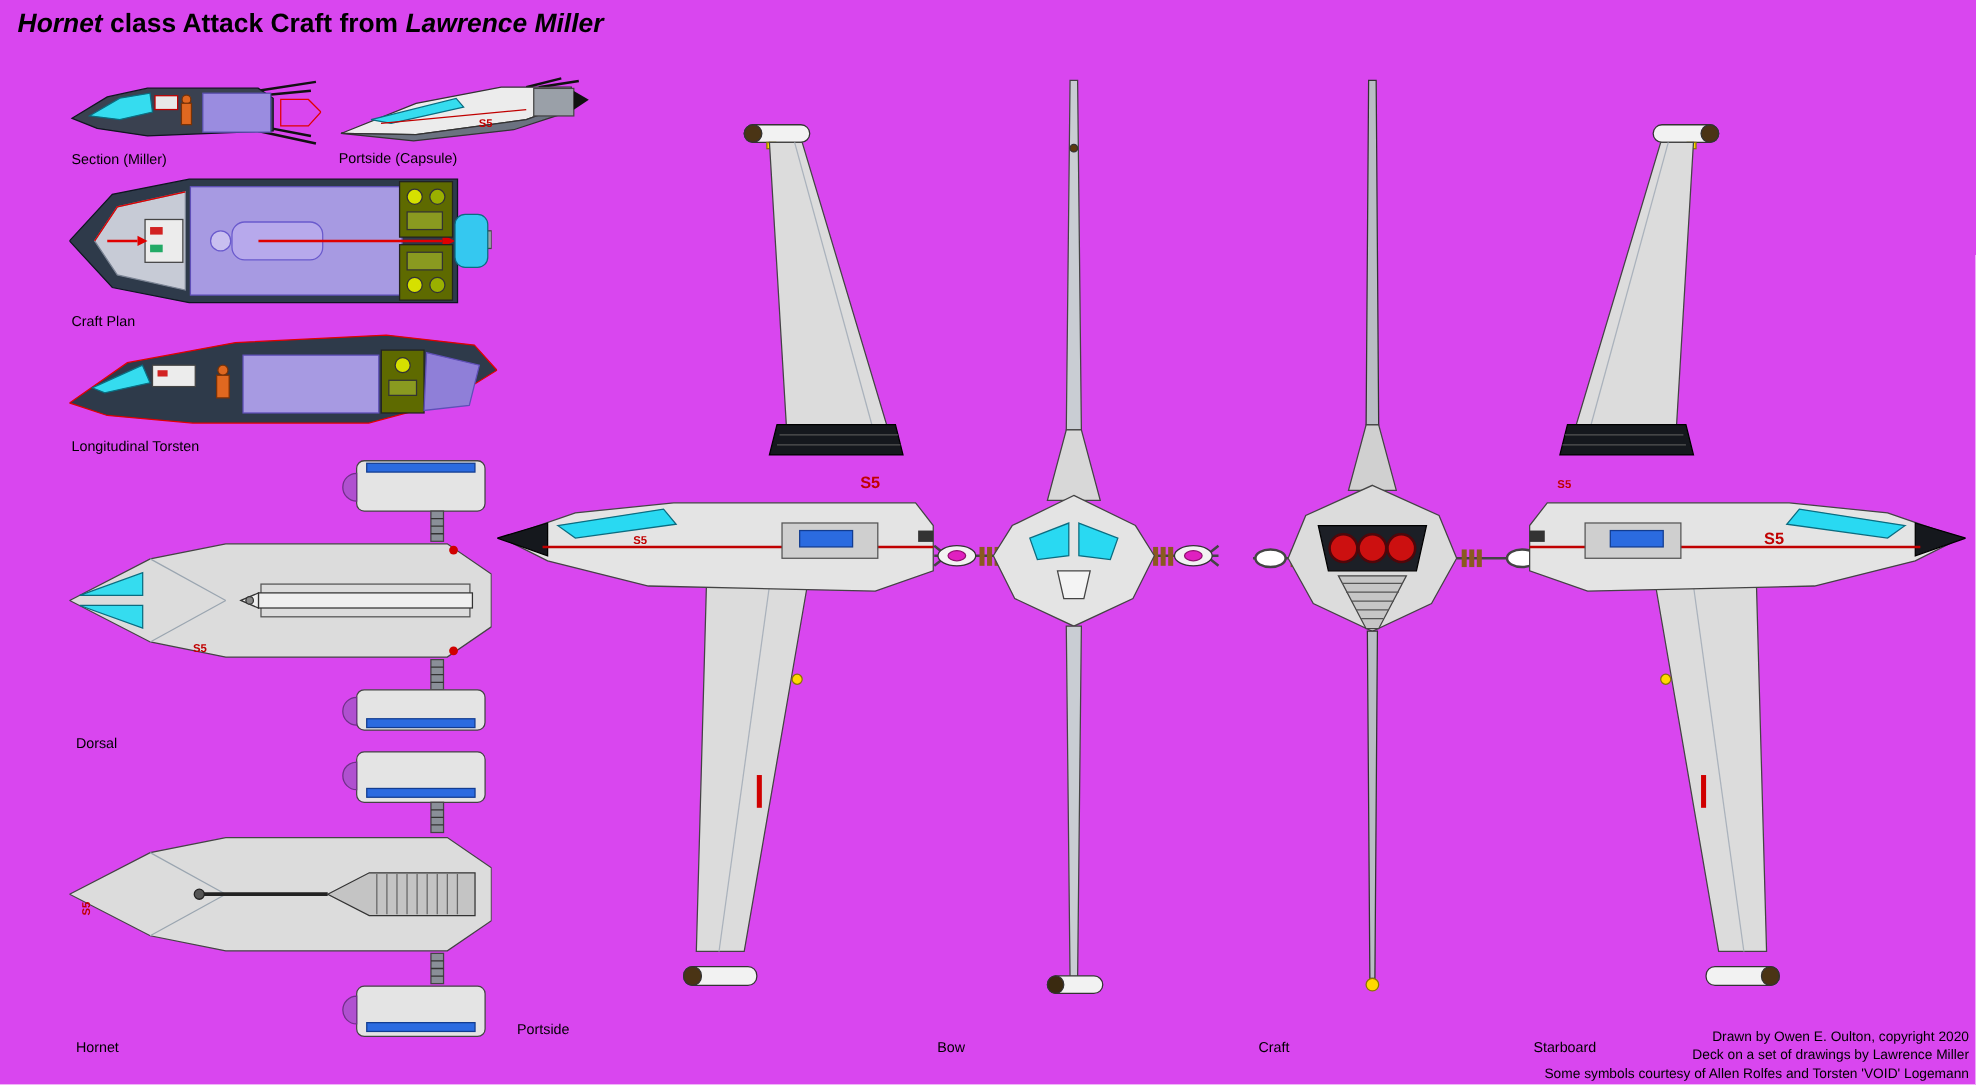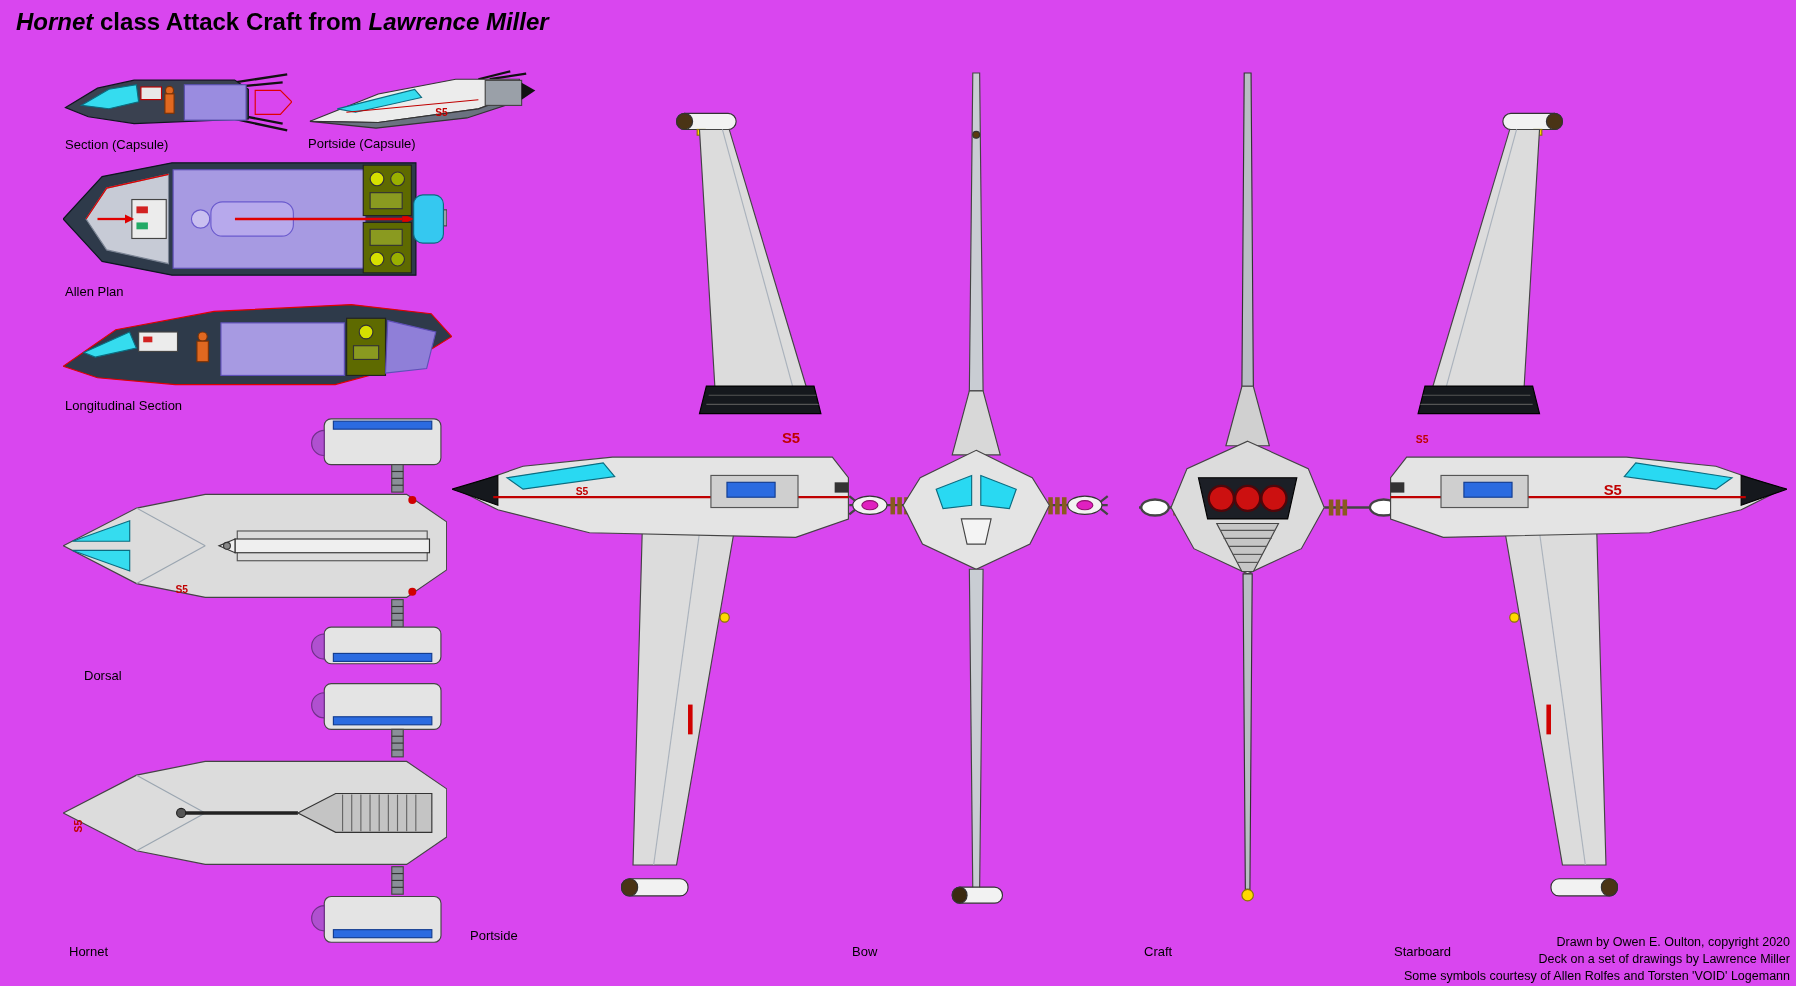--- a/index.html
+++ b/index.html
@@ -35,21 +35,21 @@
       <polygon points="2,32 30,15 62,8 150,8 162,16 162,42 62,46 22,40" fill="#3A4150" stroke="#10151F"></polygon>
       <rect x="106" y="12" width="54" height="31" fill="#9A8CE0" stroke="#5A4FAE"></rect>
       <polygon points="16,30 40,16 64,12 66,27 40,33" fill="#35DCEF" stroke="#0B6C80"></polygon>
       <rect x="68" y="14" width="18" height="11" fill="#E8E8E8" stroke="#C00000"></rect>
     </g>
     <g>
       <circle cx="93" cy="17" r="3.5" fill="#E06820" stroke="#7a3206"></circle>
       <rect x="89" y="20" width="8" height="17" fill="#E06820" stroke="#7a3206"></rect>
     </g>
   </svg>
-  <span class="view-label" style="left:65px;top:137px">Section (Capsule)</span>
+  <span class="view-label" style="left:65px;top:137px">Section (Miller)</span>
 
   <svg style="left:307px;top:69px" width="229" height="66" viewBox="0 0 200 58">
     <g>
       <path d="M150 9 L178 2" stroke="#111" stroke-width="2" fill="none"></path>
       <path d="M160 9 L192 4" stroke="#111" stroke-width="2" fill="none"></path>
     </g>
     <g>
       <polygon points="2,46 62,22 130,9 186,9 186,22 150,35 62,47" fill="#ECECEC" stroke="#333"></polygon>
       <polygon points="2,46 62,47 150,35 186,22 186,28 140,43 60,52" fill="#6B7280" stroke="#333"></polygon>
       <polygon points="26,35 94,18 100,25 42,38" fill="#35DCEF" stroke="#0B6C80"></polygon>
@@ -89,42 +89,42 @@
       <rect x="268" y="32" width="28" height="14" fill="#8A9A20" stroke="#333"></rect>
       <rect x="262" y="58" width="42" height="44" fill="#5E6A00" stroke="#222"></rect>
       <circle cx="274" cy="90" r="6" fill="#D6E000" stroke="#333"></circle>
       <circle cx="292" cy="90" r="6" fill="#9AB000" stroke="#333"></circle>
       <rect x="268" y="64" width="28" height="14" fill="#8A9A20" stroke="#333"></rect>
     </g>
     <g>
       <rect x="306" y="34" width="26" height="42" rx="8" fill="#35C8F0" stroke="#0B6C80"></rect>
     </g>
   </svg>
-  <span class="view-label" style="left:65px;top:284px">Allen Plan</span>
+  <span class="view-label" style="left:65px;top:284px">Craft Plan</span>
 
   <svg style="left:63px;top:300px" width="389" height="96" viewBox="0 0 340 84">
     <g>
       <polygon points="0,58 46,26 132,10 252,4 322,12 340,32 298,58 238,74 98,74 30,68" fill="#2E3A4A" stroke="#E00000"></polygon>
       <polygon points="18,46 58,28 64,42 28,50" fill="#35DCEF" stroke="#0B6C80"></polygon>
       <rect x="66" y="28" width="34" height="17" fill="#ECECEC" stroke="#444"></rect>
       <rect x="70" y="32" width="8" height="5" fill="#D22222"></rect>
     </g>
     <g>
       <circle cx="122" cy="32" r="4" fill="#E06820" stroke="#7A3206"></circle>
       <rect x="117" y="36" width="10" height="18" fill="#E06820" stroke="#7A3206"></rect>
     </g>
     <g>
       <rect x="138" y="20" width="108" height="46" fill="#A79AE2" stroke="#5F4FB8"></rect>
       <rect x="248" y="16" width="34" height="50" fill="#5E6A00" stroke="#222"></rect>
       <circle cx="265" cy="28" r="6" fill="#D6E000" stroke="#333"></circle>
       <rect x="254" y="40" width="22" height="12" fill="#8A9A20" stroke="#333"></rect>
       <polygon points="284,18 326,28 318,60 282,64" fill="#8F7FD8" stroke="#5F4FB8"></polygon>
     </g>
   </svg>
-  <span class="view-label" style="left:65px;top:398px">Longitudinal Section</span>
+  <span class="view-label" style="left:65px;top:398px">Longitudinal Torsten</span>
 
   <svg style="left:63px;top:412px" width="384" height="254" viewBox="0 0 335 222">
     <g>
       <rect x="228" y="6" width="102" height="40" rx="6" fill="#E4E4E4" stroke="#444"></rect>
       <rect x="236" y="8" width="86" height="7" fill="#2B6BE0" stroke="#123C90"></rect>
       <path d="M228 16 a11 11 0 0 0 0 22 Z" fill="#B050D0" stroke="#70308A"></path>
     </g>
     <g>
       <rect x="287" y="46" width="10" height="24" fill="#8A8F98" stroke="#444"></rect>
       <line x1="287" y1="52" x2="297" y2="52" stroke="#333"></line>
@@ -150,21 +150,21 @@
       <line x1="287" y1="170" x2="297" y2="170" stroke="#333"></line>
       <line x1="287" y1="176" x2="297" y2="176" stroke="#333"></line>
       <line x1="287" y1="182" x2="297" y2="182" stroke="#333"></line>
     </g>
     <g>
       <rect x="228" y="188" width="102" height="32" rx="6" fill="#E4E4E4" stroke="#444"></rect>
       <rect x="236" y="211" width="86" height="7" fill="#2B6BE0" stroke="#123C90"></rect>
       <path d="M228 194 a11 11 0 0 0 0 22 Z" fill="#B050D0" stroke="#70308A"></path>
     </g>
   </svg>
-  <span class="view-label" style="left:84px;top:668px">Dorsal</span>
+  <span class="view-label" style="left:69px;top:668px">Dorsal</span>
 
   <svg style="left:63px;top:679px" width="384" height="277" viewBox="0 0 335 242">
     <g>
       <rect x="228" y="4" width="102" height="40" rx="6" fill="#E4E4E4" stroke="#444"></rect>
       <rect x="236" y="33" width="86" height="7" fill="#2B6BE0" stroke="#123C90"></rect>
       <path d="M228 12 a11 11 0 0 0 0 22 Z" fill="#B050D0" stroke="#70308A"></path>
     </g>
     <g>
       <rect x="287" y="44" width="10" height="24" fill="#8A8F98" stroke="#444"></rect>
       <line x1="287" y1="50" x2="297" y2="50" stroke="#333"></line>

